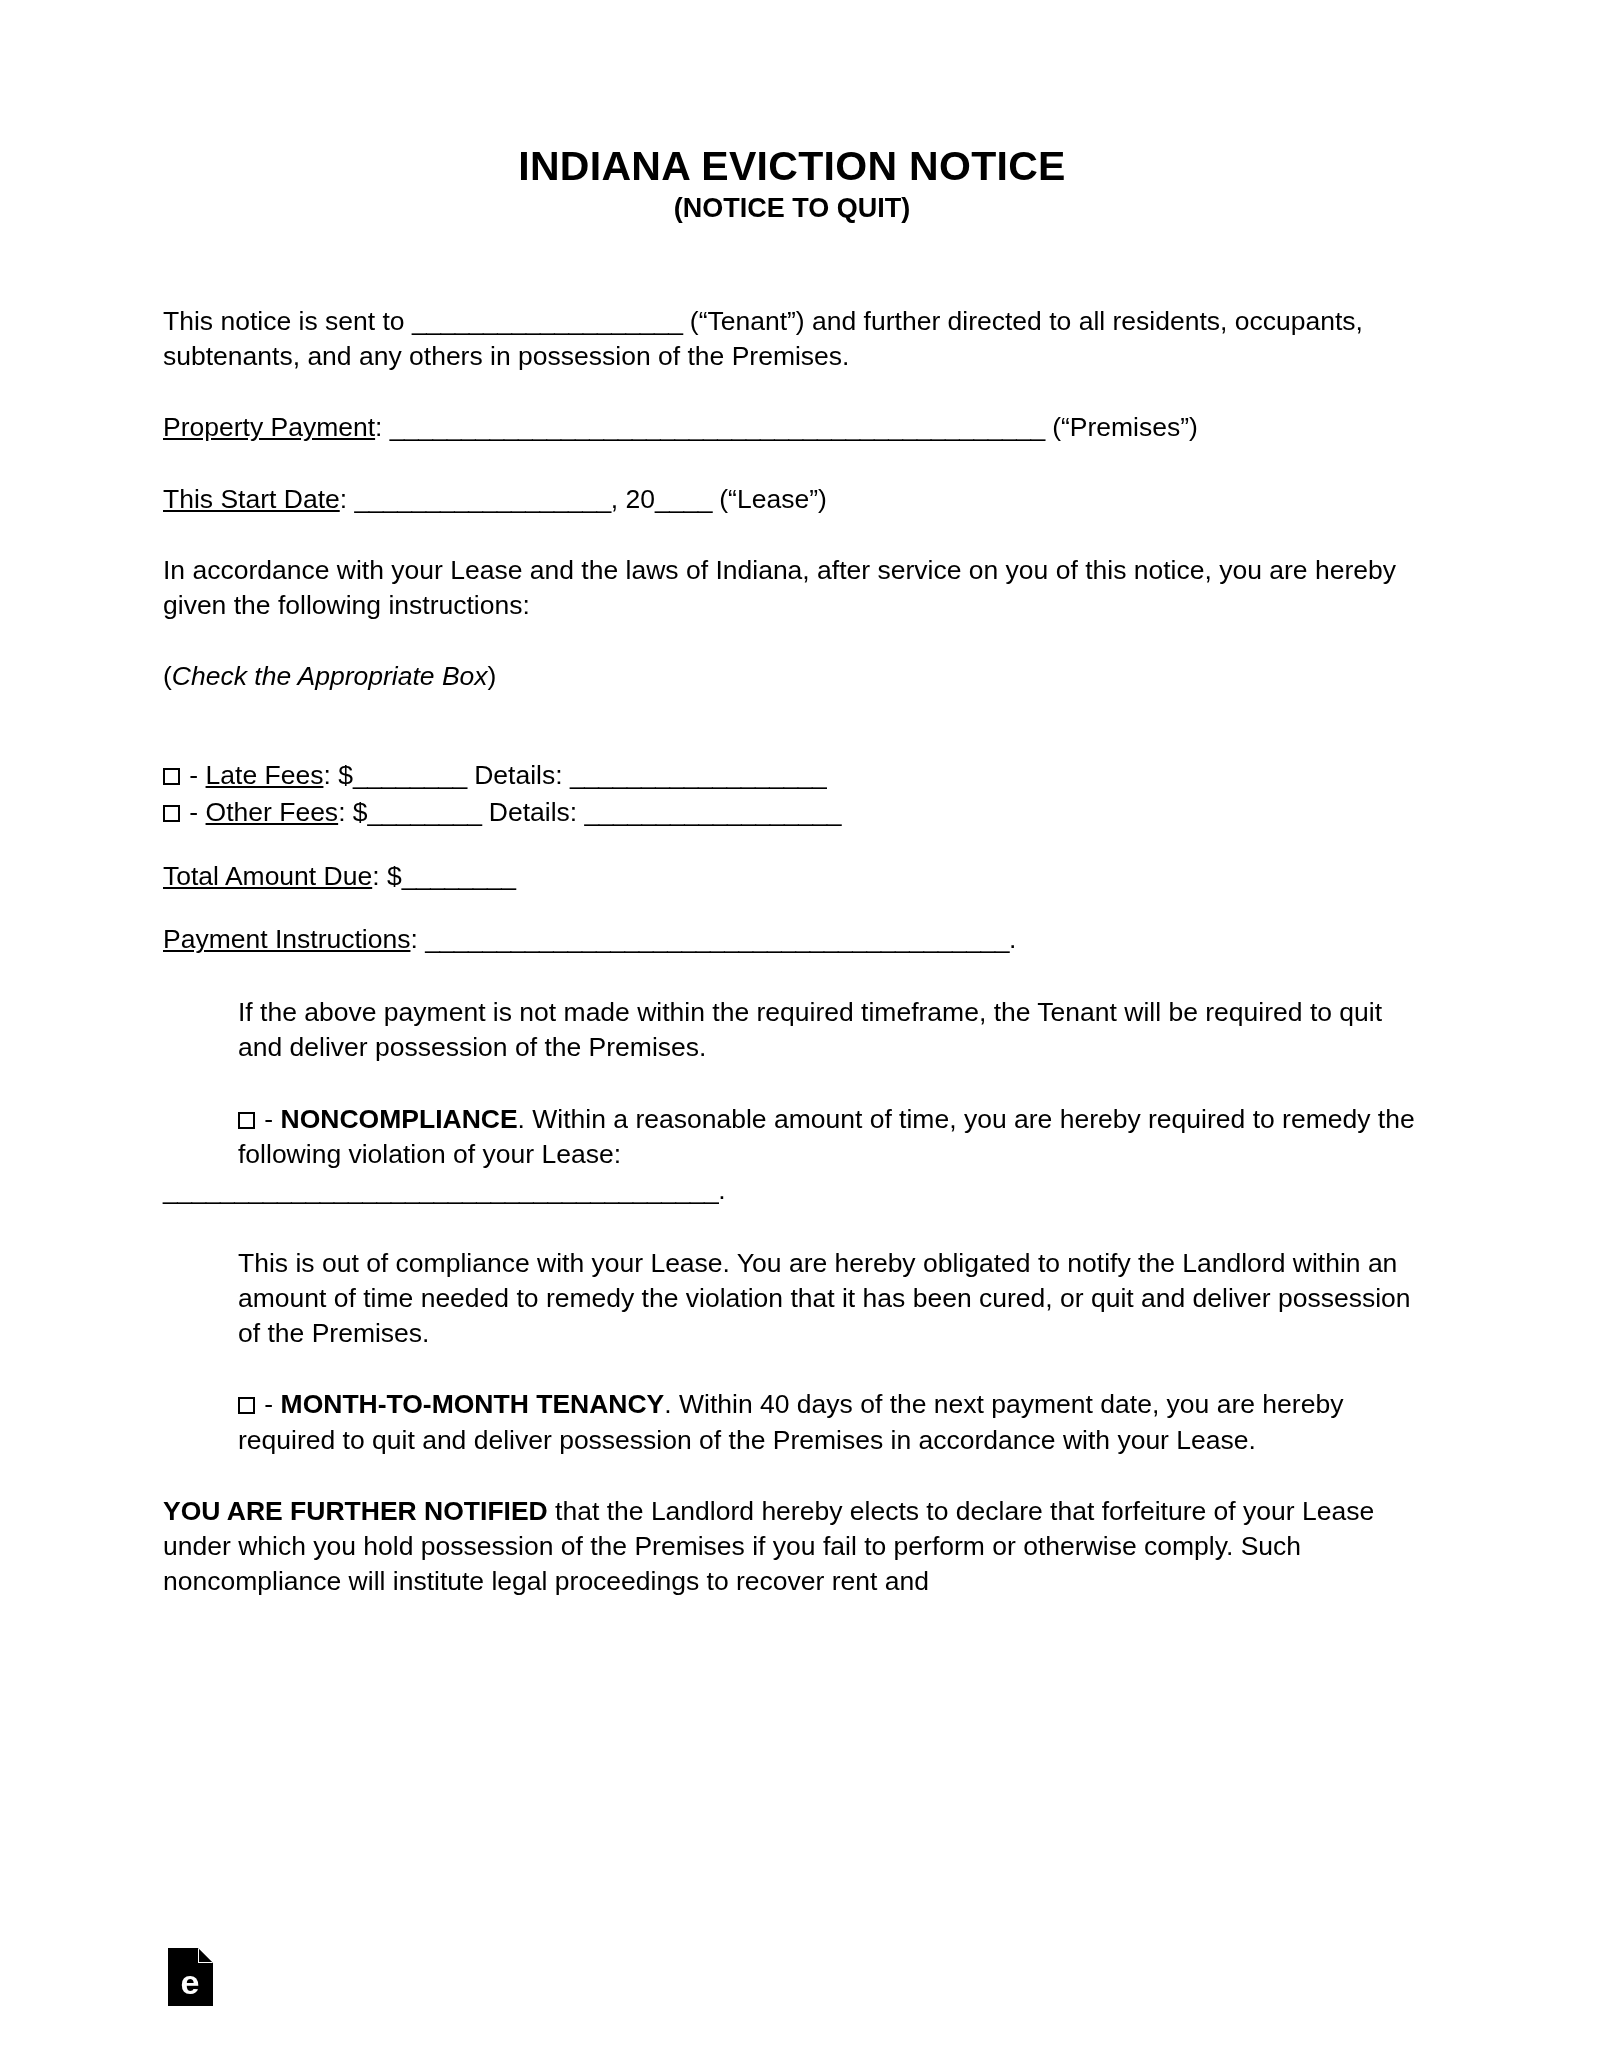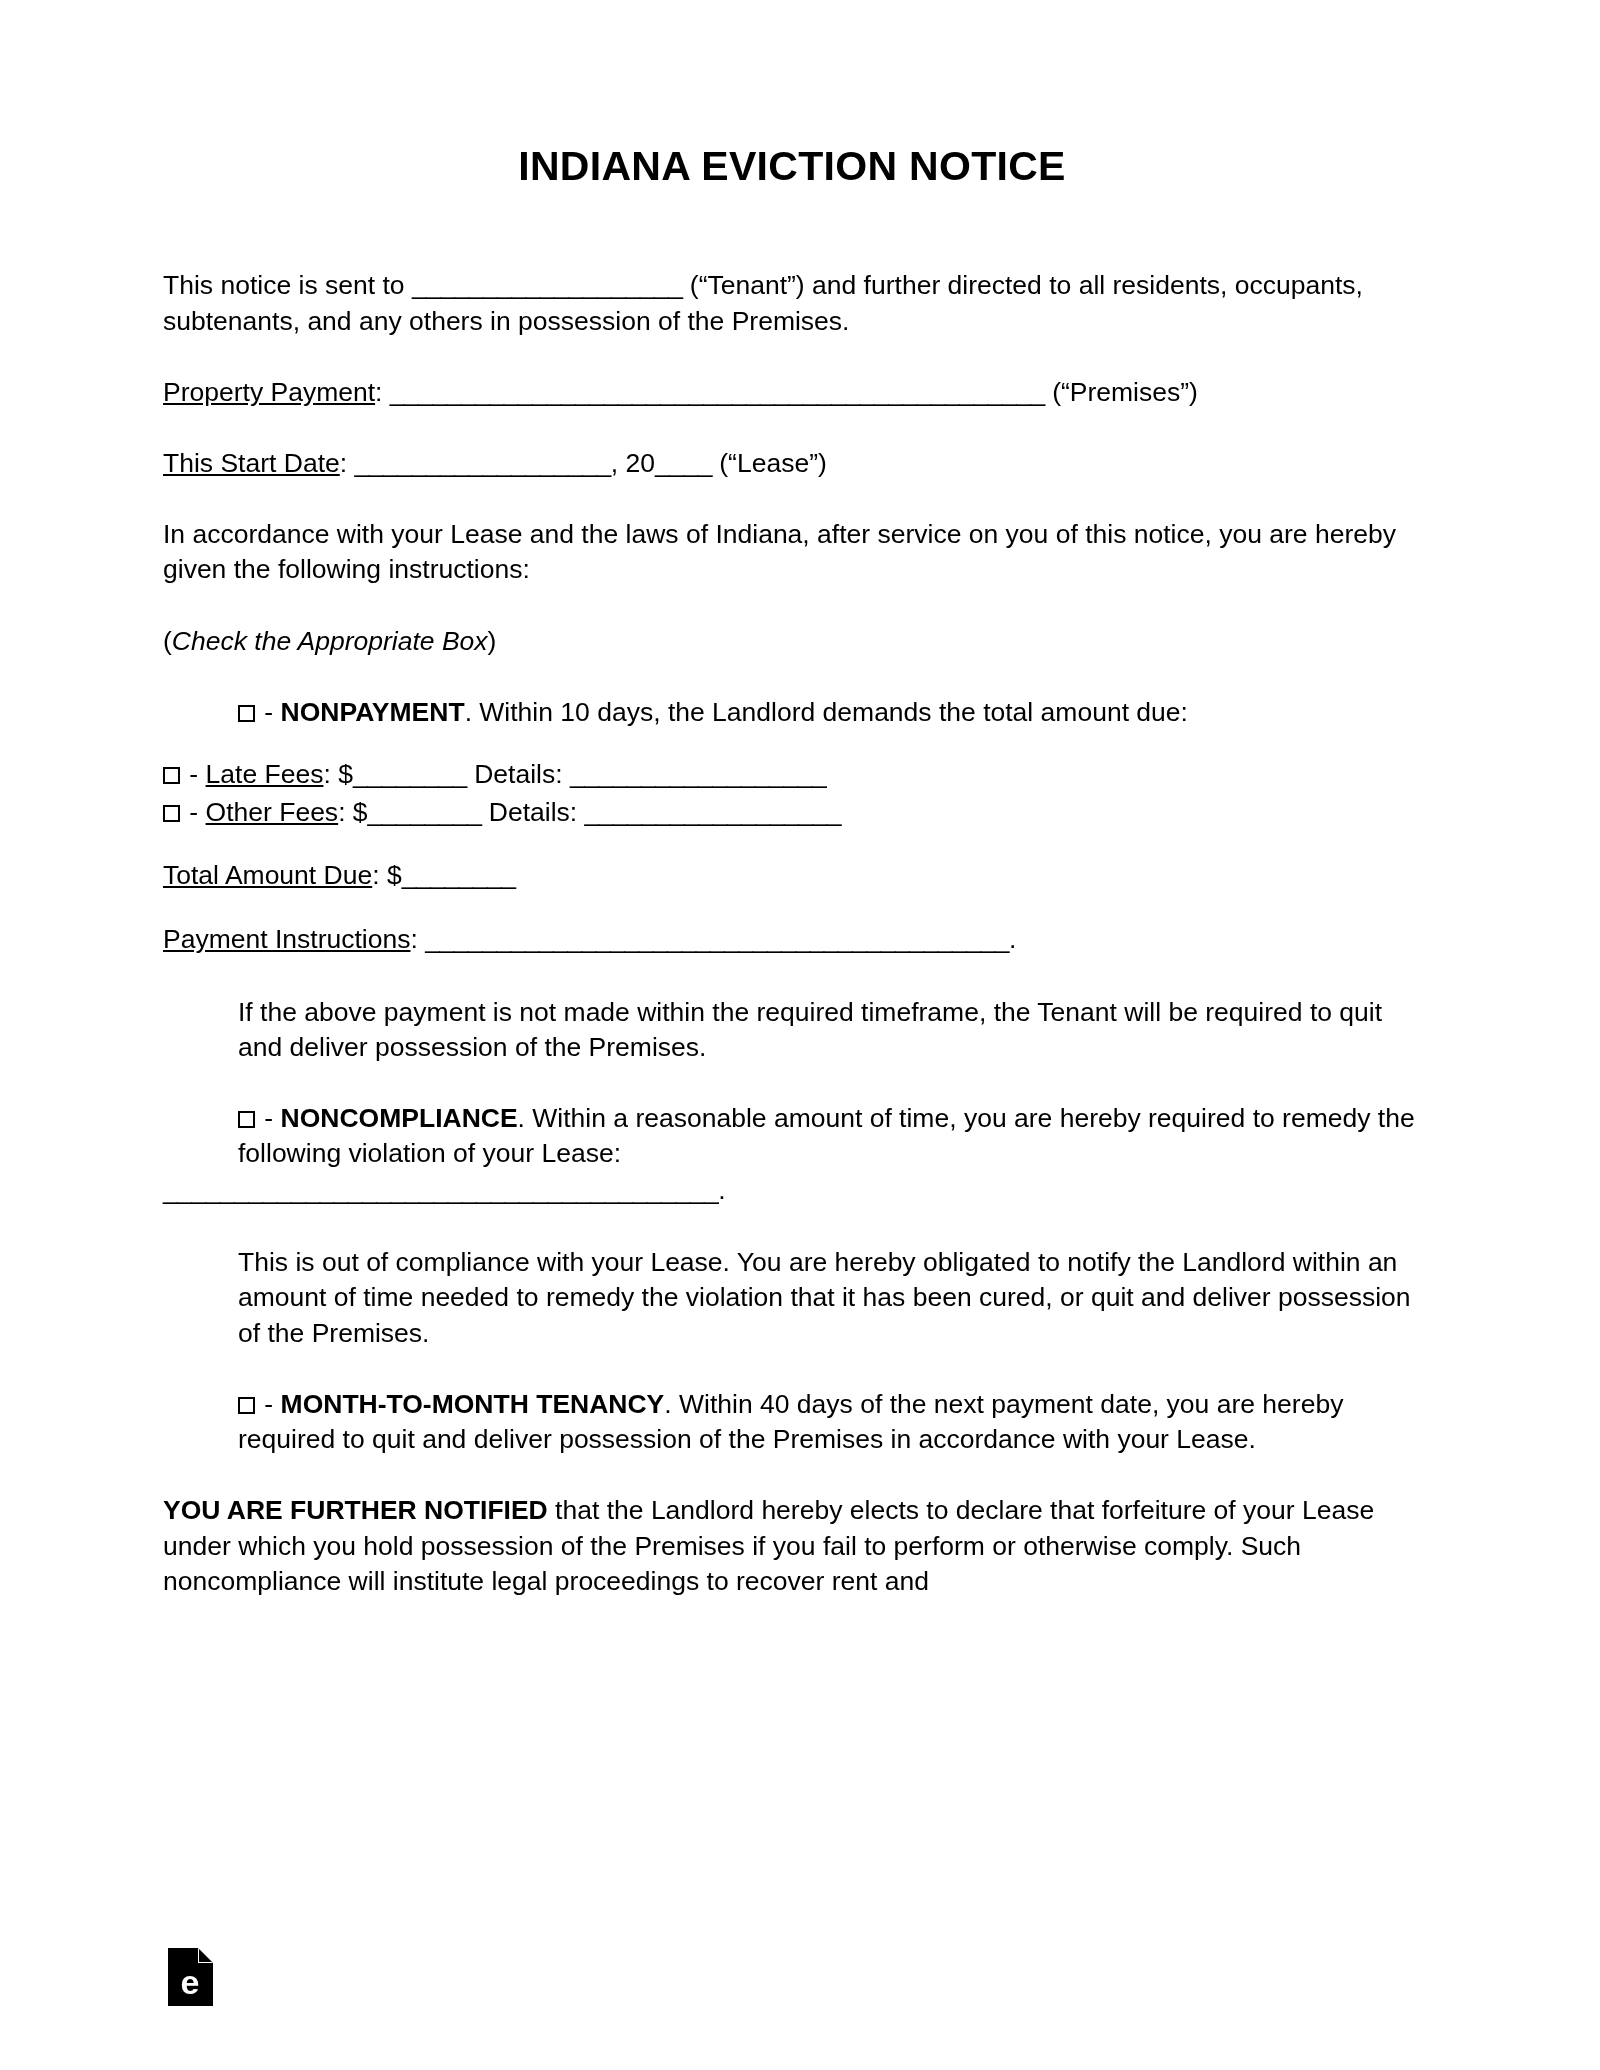--- a/index.html
+++ b/index.html
@@ -91,20 +91,21 @@
   .logo svg { display: block; }
 </style>
 </head>
 <body>
 
 <div class="page">
 
   <div class="content">
 
     <h1 class="doc-title">INDIANA EVICTION NOTICE</h1>
+    <h2 class="doc-subtitle">(NOTICE TO QUIT)</h2>
 
     <div class="gap-lg"></div>
 
 
     <div class="gap-md"></div>
 
     <p class="para"><span>This notice is sent to </span><span class="blank">___________________</span><span> (“Tenant”) and further directed to all residents, occupants, subtenants, and any others in possession of the Premises.</span></p>
 
     <div class="gap-md"></div>
 
@@ -117,21 +118,20 @@
     <div class="gap-md"></div>
 
     <p class="para">In accordance with your Lease and the laws of Indiana, after service on you of this notice, you are hereby given the following instructions:</p>
 
     <div class="gap-md"></div>
 
     <p class="para"><span>(</span><span class="i">Check the Appropriate Box</span><span>)</span></p>
 
     <div class="gap-md"></div>
 
-    <p class="para indent-1"><span class="checkbox"></span><span> - </span><span class="b">NONPAYMENT</span><span>. Within 10 days, the Landlord demands the total amount due:</span></p>
 
     <div class="gap-sm"></div>
 
 
     <p class="sub-line indent-2"><span class="checkbox"></span><span> - </span><span class="u">Late Fees</span><span>: $</span><span class="blank">________</span><span> Details: </span><span class="blank">__________________</span></p>
 
     <p class="sub-line indent-2"><span class="checkbox"></span><span> - </span><span class="u">Other Fees</span><span>: $</span><span class="blank">________</span><span> Details: </span><span class="blank">__________________</span></p>
 
     <div class="gap-sm"></div>
 

